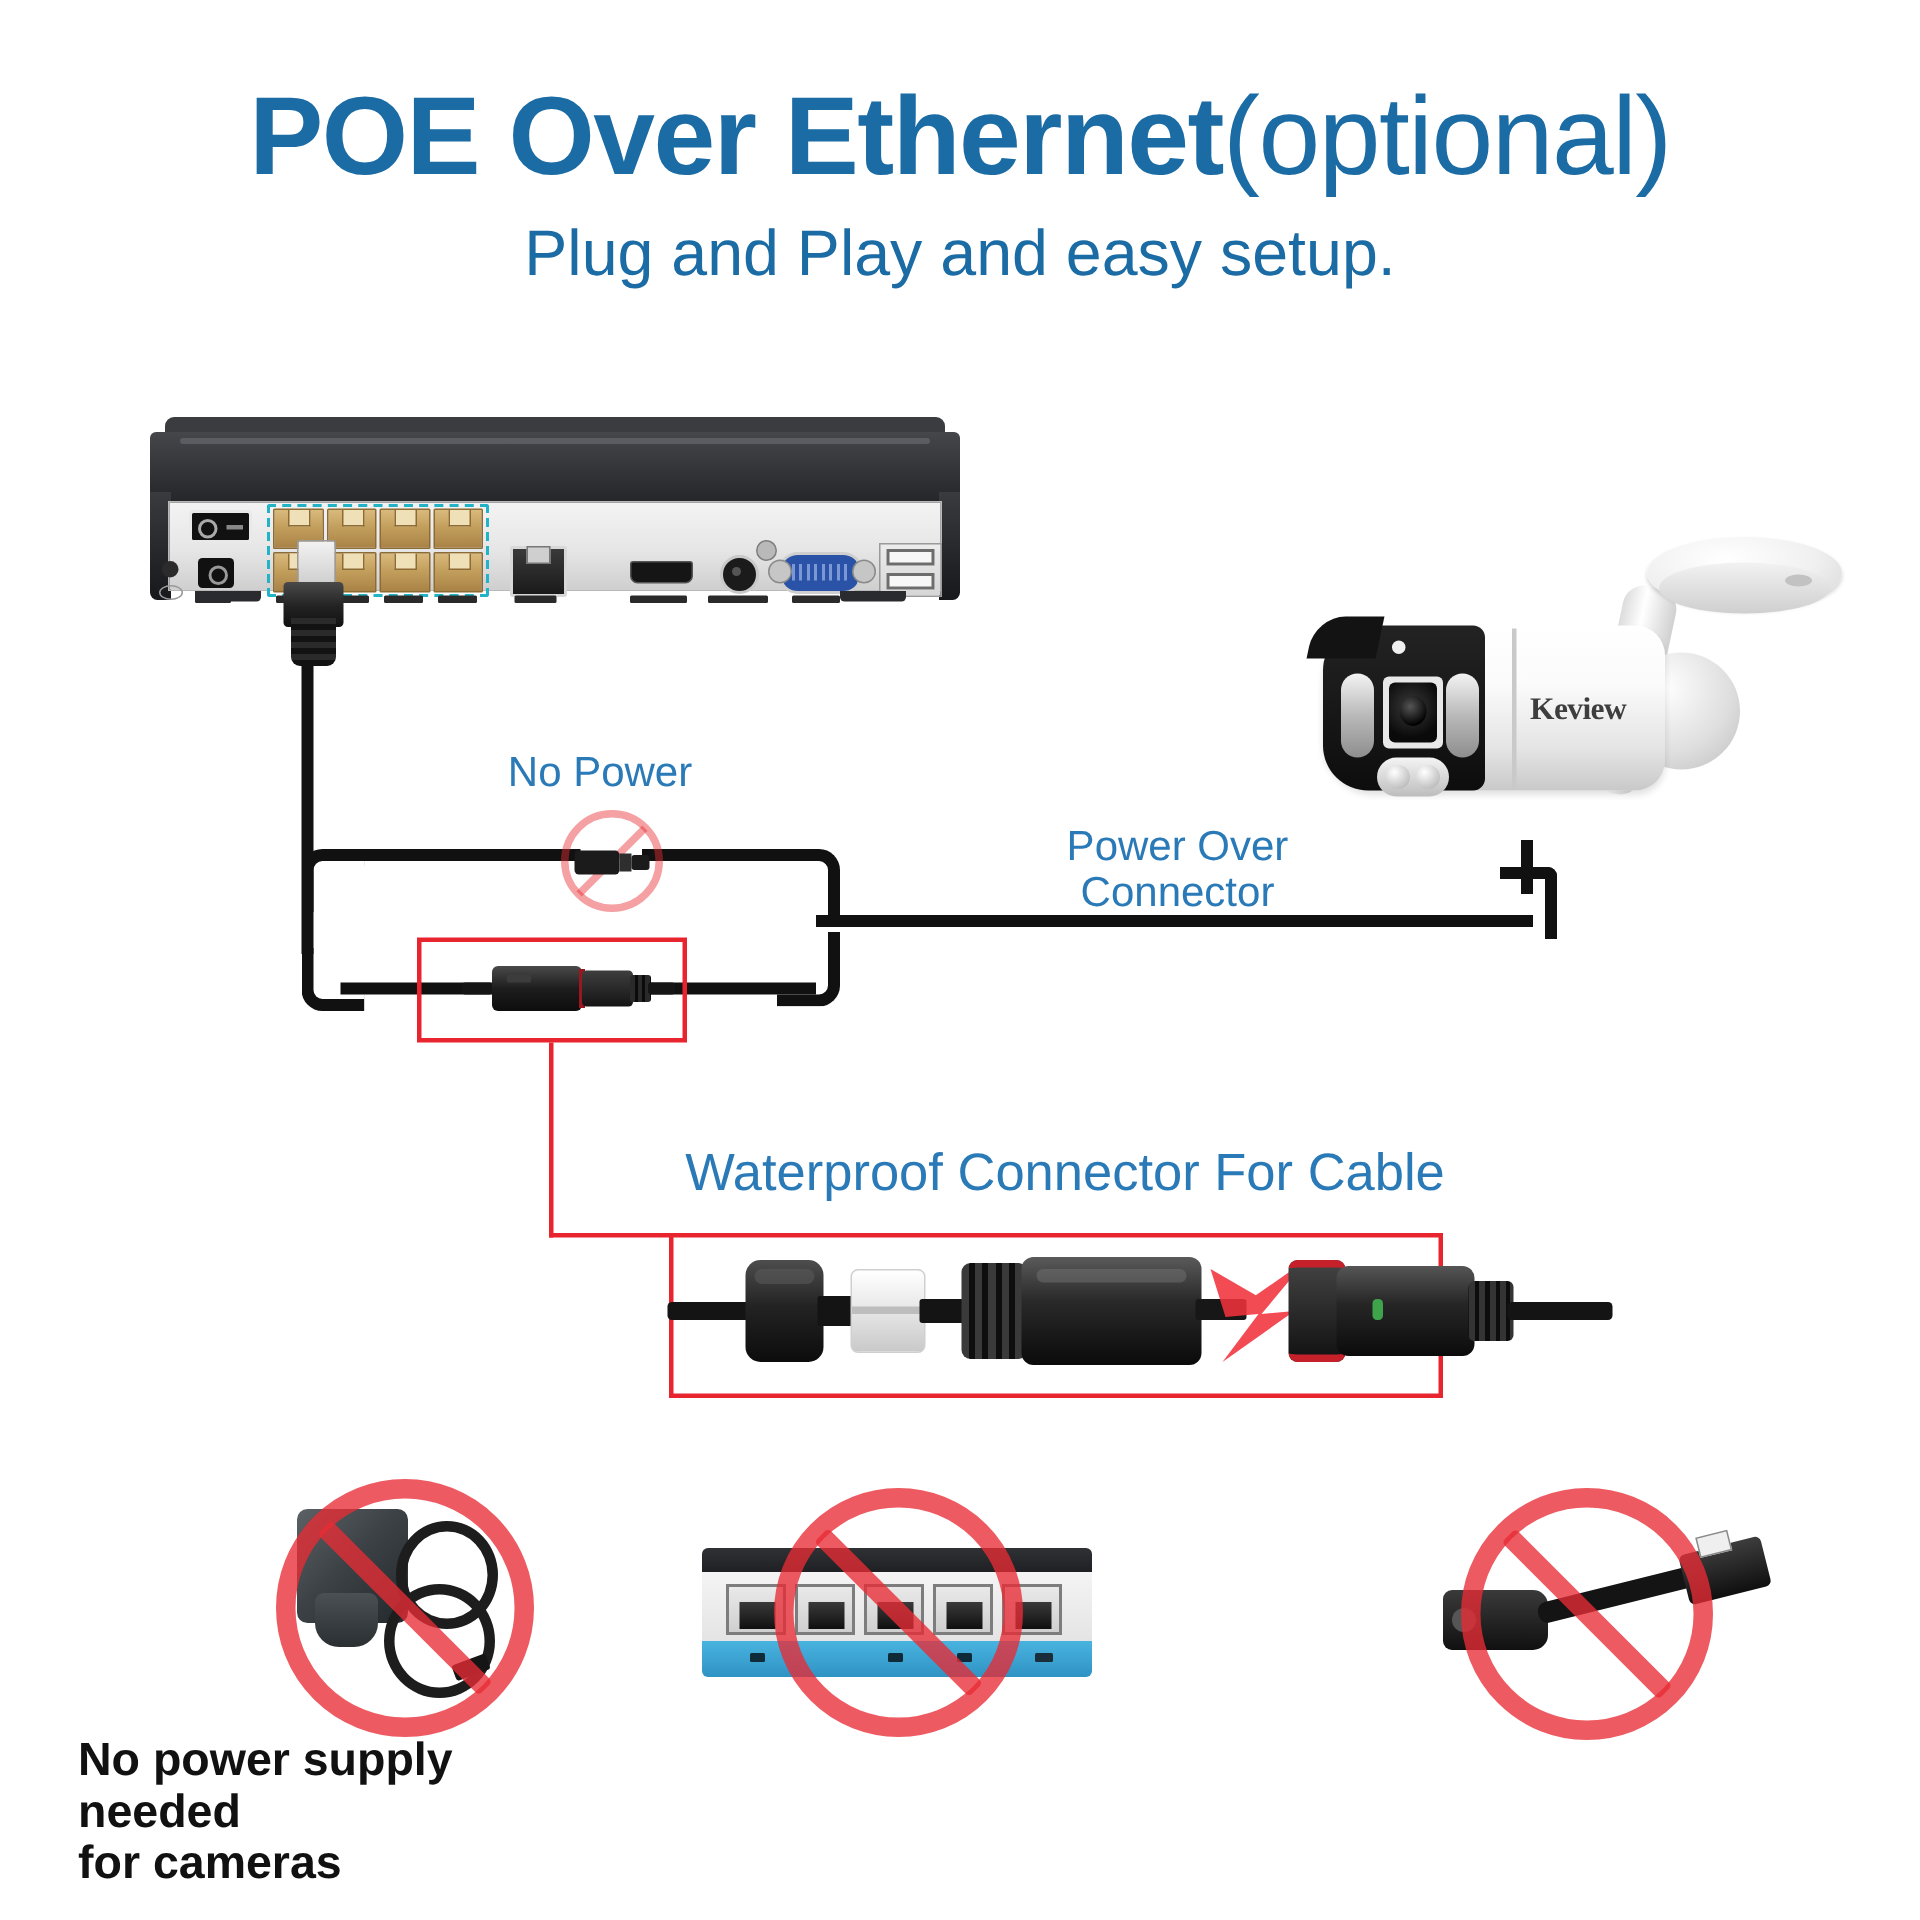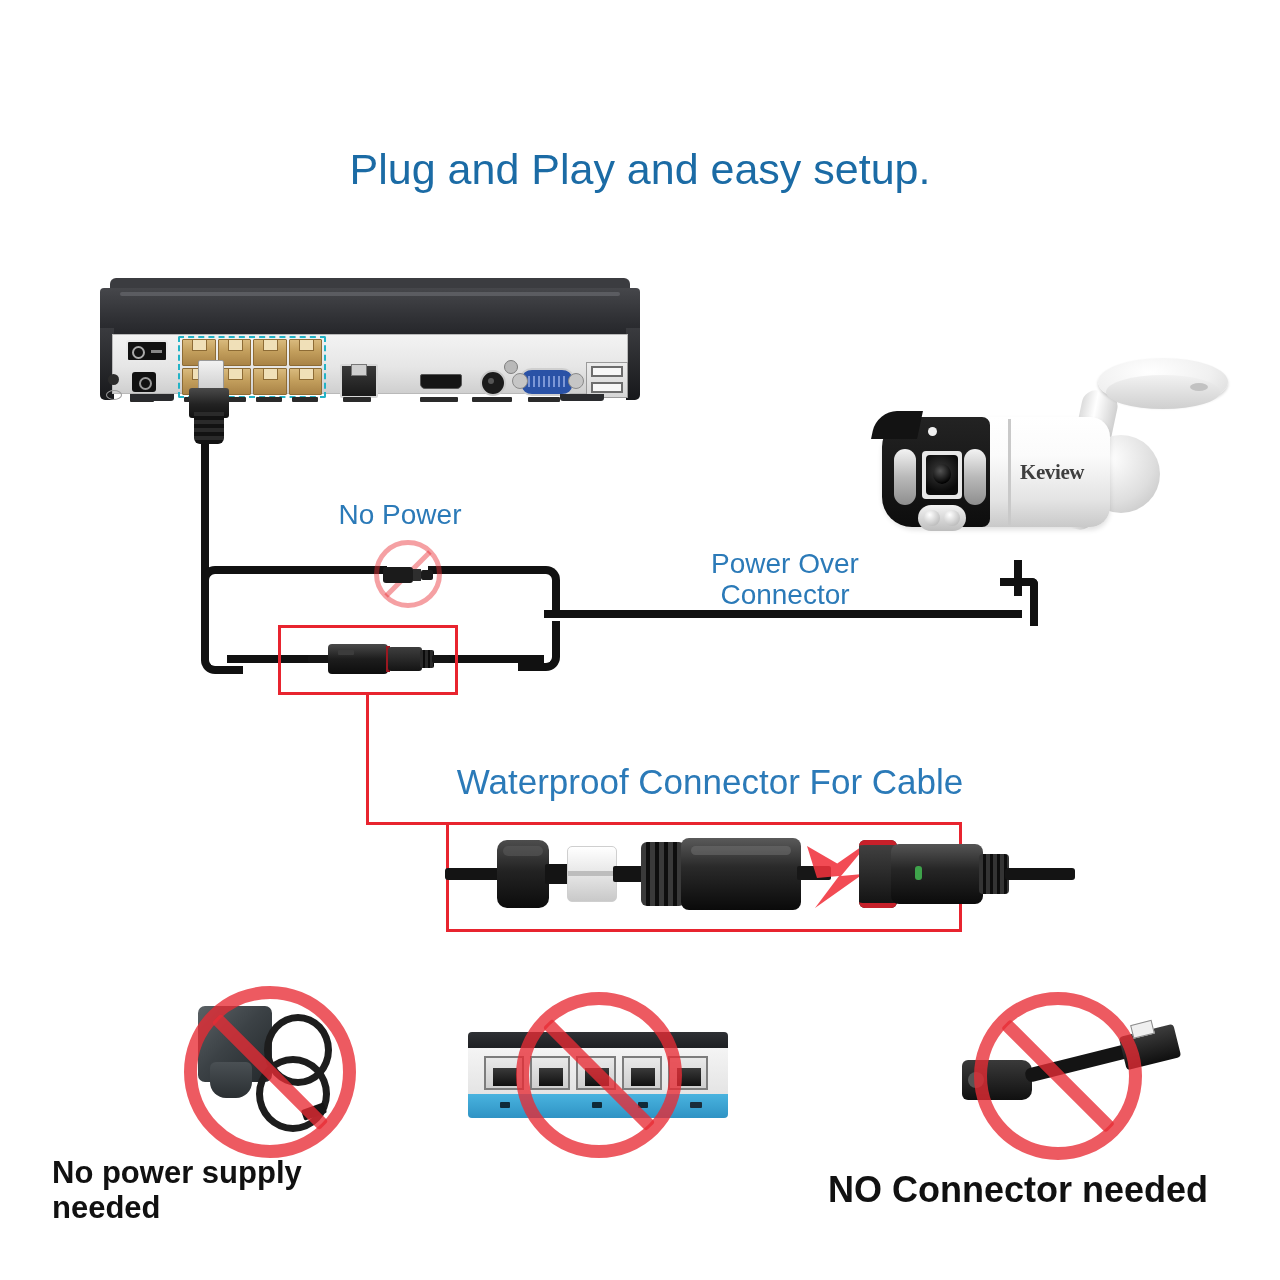--- a/index.html
+++ b/index.html
@@ -235,20 +235,23 @@
   .sp-rj{position:absolute;left:160px;top:10px;width:56px;height:34px;
          background:linear-gradient(180deg,#3d3d3d,#0f0f0f);border-radius:4px;transform:rotate(-14deg);}
   .sp-rj:after{content:"";position:absolute;left:14px;top:-9px;width:20px;height:12px;
                background:#efefef;border:1px solid #8a8a8a;}
 </style>
 </head>
 <body>
 
 <div class="stage">
 
+  <div class="title">
+    <span>POE Over Ethernet</span><span class="opt">(optional)</span>
+  </div>
   <div class="subtitle">
     <div>Plug and Play and easy setup.</div>
   </div>
 
   <div class="nvr">
     <div class="nvr-top"></div>
     <div class="nvr-lid"></div>
     <div class="nvr-lidhl"></div>
     <div class="nvr-side-l"></div>
     <div class="nvr-side-r"></div>
@@ -400,20 +403,21 @@
     <div class="adp-nose"></div>
     <div class="adp-cord" style="left:104px;top:26px;width:54px;height:58px;"></div>
     <div class="adp-cord" style="left:96px;top:68px;width:60px;height:62px;"></div>
     <div class="adp-tip" style="left:142px;top:118px;transform:rotate(-20deg);"></div>
     <div class="prohibit" style="left:24px;top:-2px;width:172px;height:172px;">
       <div class="slash" style="height:152px;"></div>
     </div>
   </div>
   <div class="botlabel" style="left:52px;top:1156px;width:350px;font-size:31px;">
     <div>No power supply needed</div>
+    <div>for cameras</div>
   </div>
 
   <div class="banner" style="left:468px;top:1032px;width:262px;height:92px;">
     <div class="sw-top"></div>
     <div class="sw-mid"></div>
     <div class="sw-blue"></div>
     <div class="sw-port" style="left:16px"></div>
     <div class="sw-port" style="left:62px"></div>
     <div class="sw-port" style="left:108px"></div>
     <div class="sw-port" style="left:154px"></div>
@@ -428,17 +432,14 @@
   </div>
 
   <div class="banner" style="left:962px;top:1020px;width:230px;height:110px;">
     <div class="sp-dc"></div>
     <div class="sp-wire"></div>
     <div class="sp-rj"></div>
     <div class="prohibit" style="left:12px;top:-28px;width:168px;height:168px;">
       <div class="slash" style="height:148px;"></div>
     </div>
   </div>
-  <div class="botlabel" style="left:828px;top:1170px;width:420px;font-size:36px;">
-    <div>NO Connector needed</div>
-  </div>
 
 </div>
 
 </body></html>

